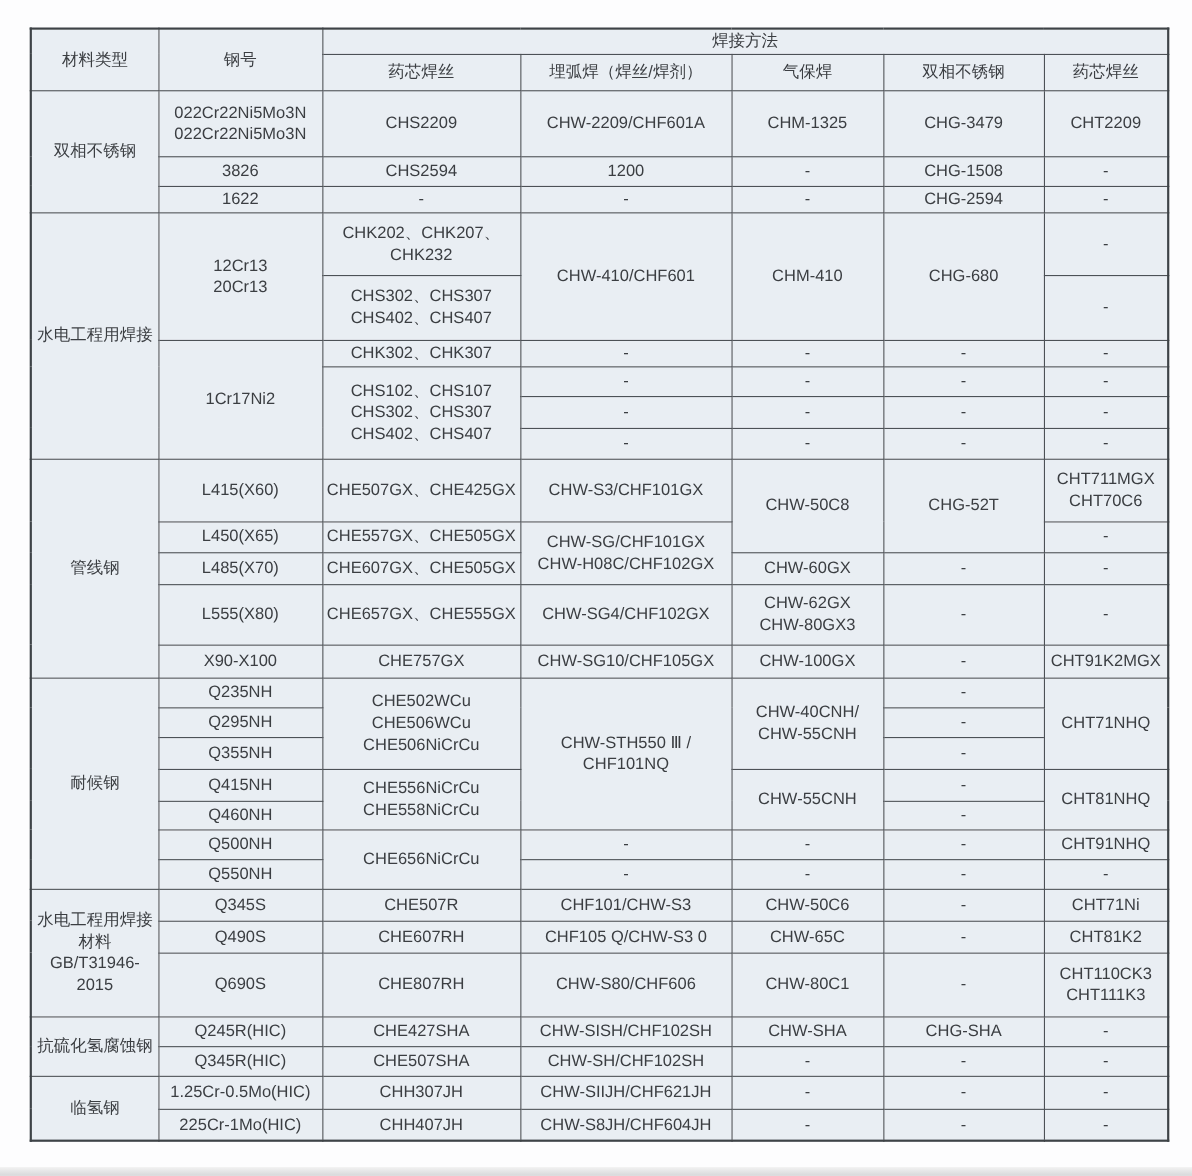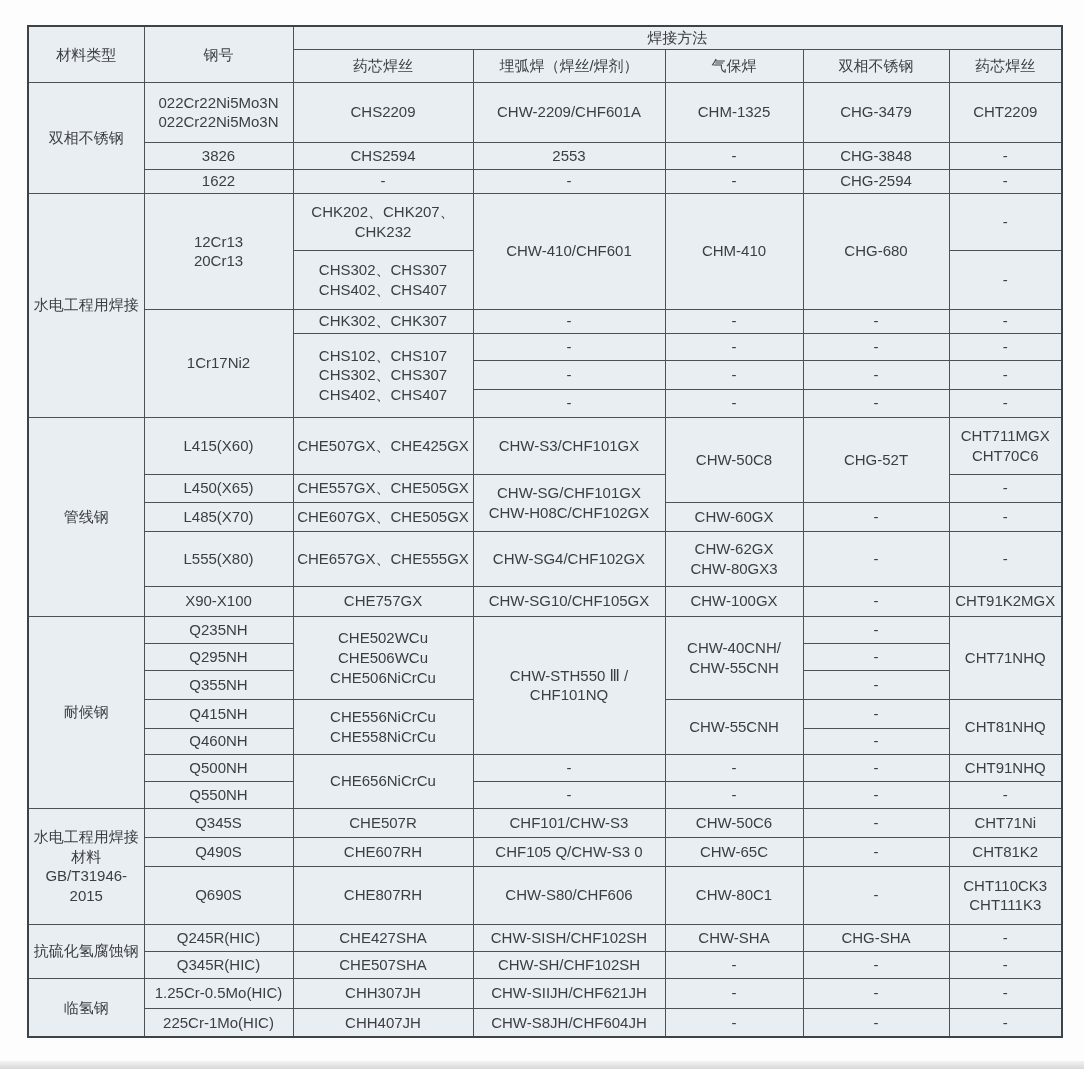--- a/index.html
+++ b/index.html
@@ -83,23 +83,23 @@
 022Cr22Ni5Mo3N</td>
         <td>CHS2209</td>
         <td>CHW-2209/CHF601A</td>
         <td>CHM-1325</td>
         <td>CHG-3479</td>
         <td>CHT2209</td>
       </tr>
       <tr style="height:27px">
         <td>3826</td>
         <td>CHS2594</td>
-        <td>2553</td>
-        <td>-</td>
-        <td>CHG-3848</td>
+        <td>1200</td>
+        <td>-</td>
+        <td>CHG-1508</td>
         <td>-</td>
       </tr>
       <tr style="height:24px">
         <td>1622</td>
         <td>-</td>
         <td>-</td>
         <td>-</td>
         <td>CHG-2594</td>
         <td>-</td>
       </tr>

